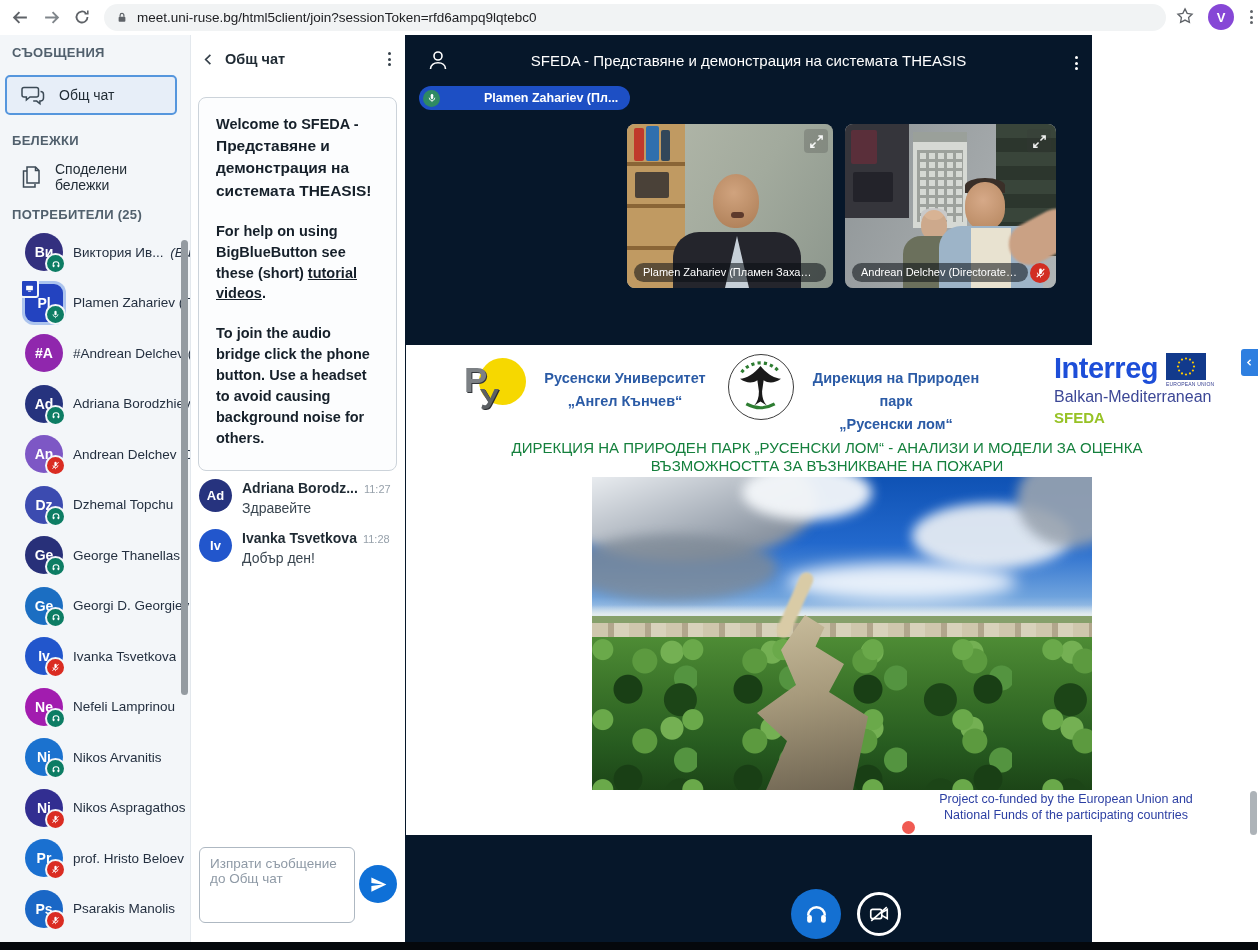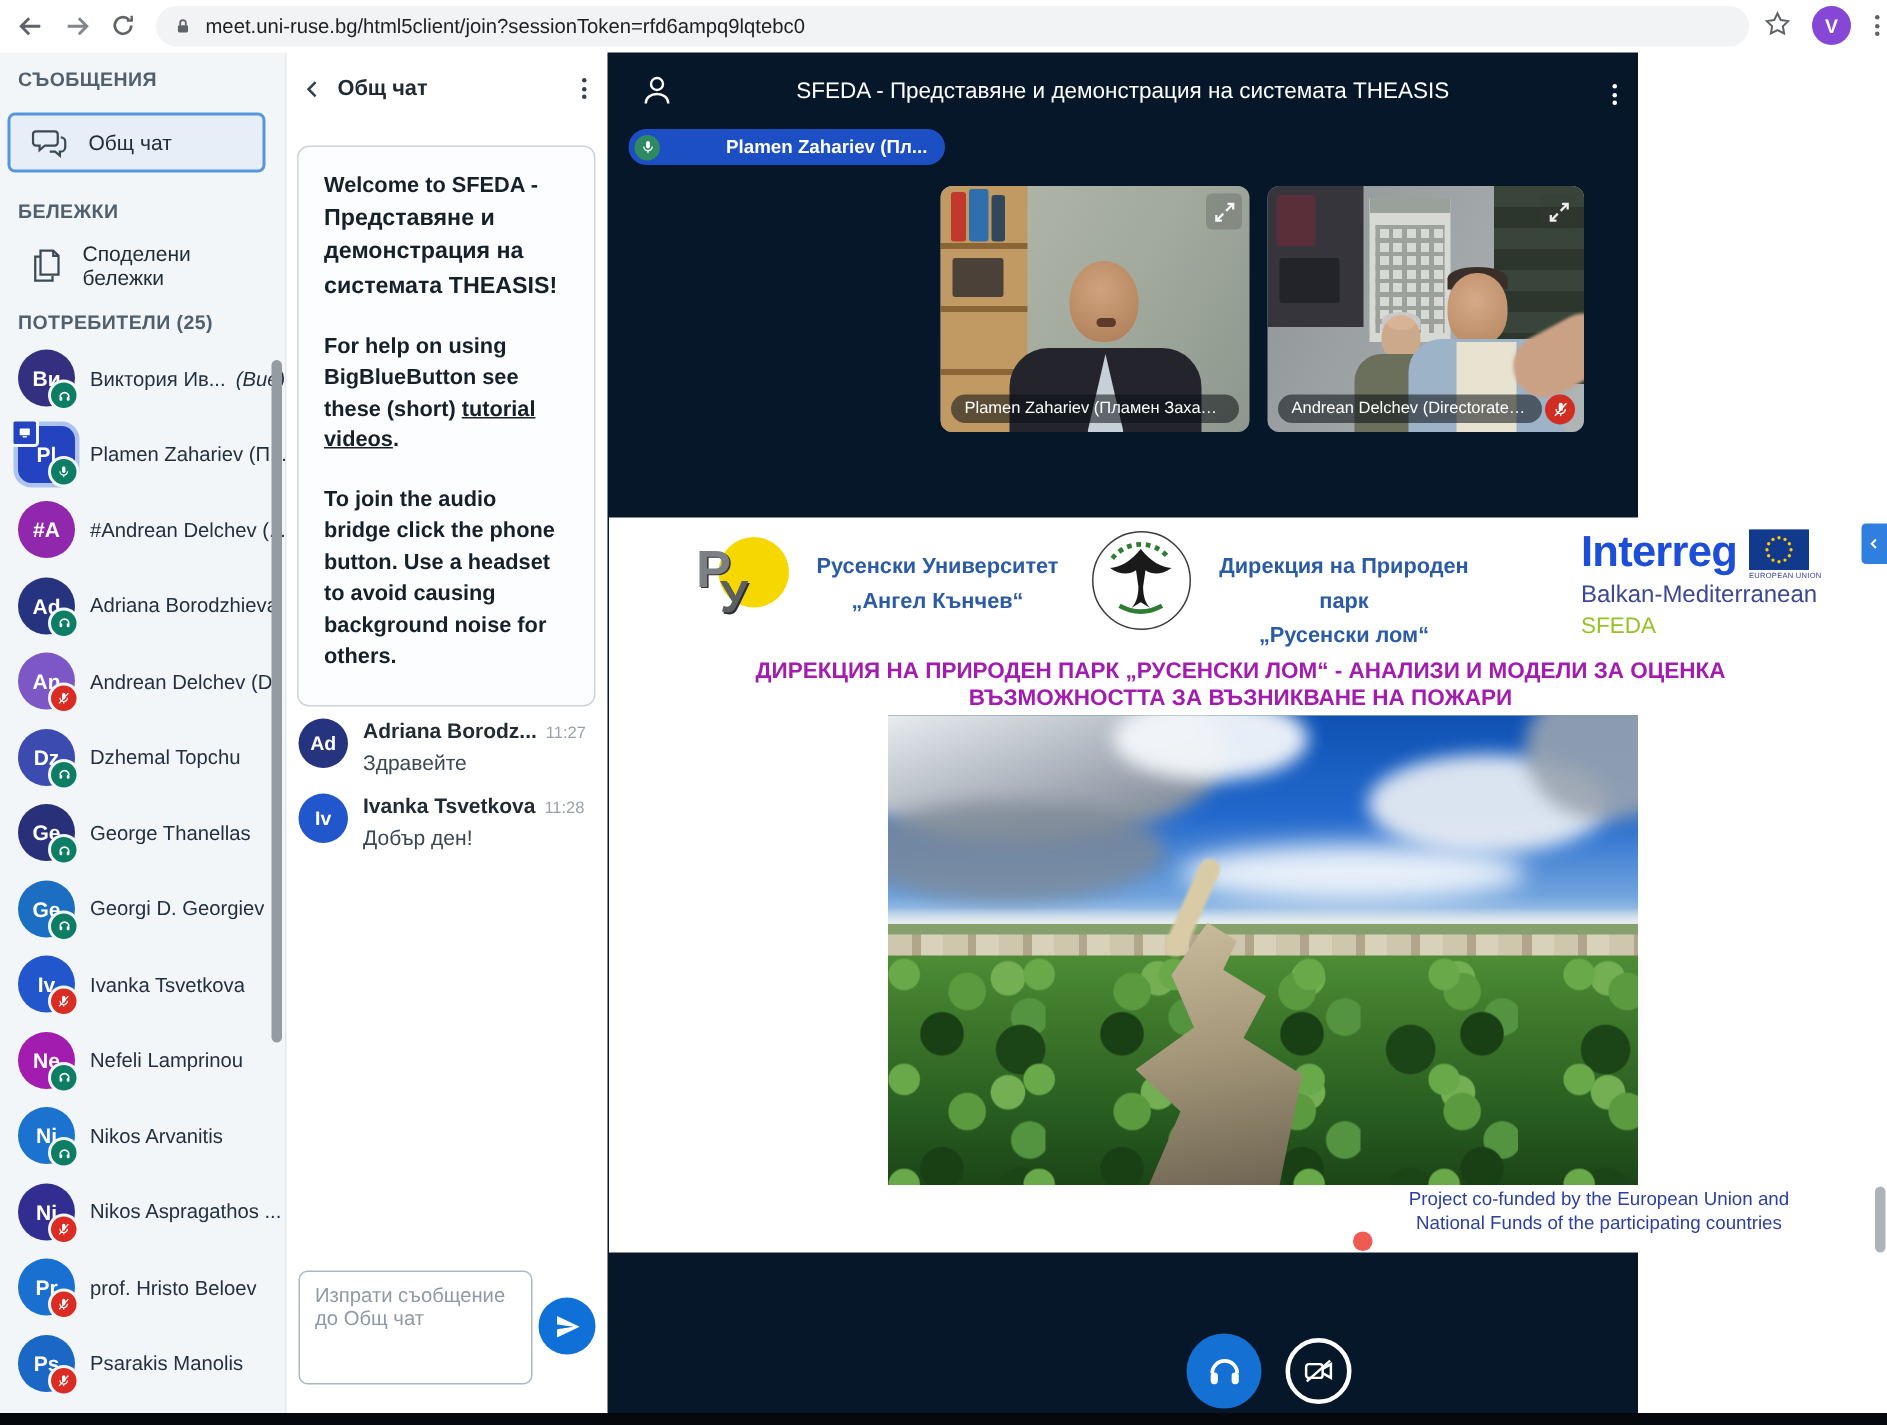--- a/index.html
+++ b/index.html
@@ -25,21 +25,21 @@
   .sidebar{position:absolute;top:35px;left:0;width:190px;height:907px;background:#f3f6f9;}
   .chatpanel{position:absolute;top:35px;left:190px;width:215px;height:907px;background:#fff;border-left:1px solid #e3e8ed;box-sizing:border-box;}
   .main{position:absolute;top:35px;left:405px;width:687px;height:907px;background:#06172a;}
   .taskstrip{position:absolute;left:0;top:942px;width:1258px;height:8px;background:#05080c;}
 
   
   .section-label{position:absolute;left:12px;font-size:13px;font-weight:700;color:#51606d;letter-spacing:.3px;}
   .nav-item{position:absolute;left:5px;width:172px;height:40px;display:flex;align-items:center;gap:12px;
             padding-left:14px;box-sizing:border-box;border-radius:5px;color:#222d36;font-size:14px;}
   .nav-item.selected{background:#e7eef8;border:2px solid #5596dd;}
-  .user-list{position:absolute;left:0;top:192px;right:0;bottom:0;overflow:hidden;}
+  .user-list{position:absolute;left:0;top:192px;right:0;bottom:0;overflow:hidden;padding-left:13px;}
   .user-row{height:50.5px;display:flex;align-items:center;gap:10px;padding-left:12px;}
   .uavatar{position:relative;width:38px;height:38px;border-radius:50%;flex:0 0 38px;color:#fff;
            font-size:14px;font-weight:700;display:flex;align-items:center;justify-content:center;}
   .uavatar.square{border-radius:9px;box-shadow:0 0 0 3px rgba(86,136,224,.45);}
   .ubadge{position:absolute;right:-3px;bottom:-3px;width:17px;height:17px;border-radius:50%;
           border:2px solid #f3f6f9;display:flex;align-items:center;justify-content:center;box-sizing:content-box;}
   .badge-listen,.badge-mic{background:#0d7d64;}
   .badge-muted{background:#da2c22;}
   .presenter-badge{position:absolute;left:-5px;top:-5px;width:15px;height:15px;background:#2343c0;border-radius:3px;
                    border:2px solid #f3f6f9;display:flex;align-items:center;justify-content:center;}
@@ -140,22 +140,22 @@
   .org1{left:128px;top:22px;width:182px;}
   .org2{left:398px;top:22px;width:184px;}
   .logo-park{position:absolute;left:322px;top:9px;width:66px;height:66px;border:1.5px solid #3c3c3c;border-radius:50%;
              background:#fff;box-sizing:border-box;}
   .interreg{position:absolute;left:648px;top:8px;width:200px;}
   .interreg-row{display:flex;align-items:flex-start;gap:8px;}
   .interreg-word{font-size:29px;font-weight:700;color:#1d4ed8;letter-spacing:-.5px;line-height:30px;}
   .euflag{width:40px;height:27px;background:#123a8c;flex:0 0 40px;}
   .eu-label{font-size:5px;color:#343d90;text-align:center;margin-top:1px;letter-spacing:.2px;}
   .interreg-sub{font-size:16px;color:#3c4796;margin-top:1px;}
-  .interreg-sfeda{font-size:15px;font-weight:400;color:#97c225;margin-top:3px;}
-  .slide-title{position:absolute;left:0;right:10px;top:94px;text-align:center;font-weight:700;color:#a21caf;
+  .interreg-sfeda{font-size:15px;font-weight:700;color:#97c225;margin-top:3px;}
+  .slide-title{position:absolute;left:0;right:10px;top:94px;text-align:center;font-weight:400;color:#15803d;
                font-size:15px;line-height:17.5px;}
   .photo{position:absolute;left:186px;top:132px;width:500px;height:313px;overflow:hidden;background:#2a5e22;}
   .sky{position:absolute;left:0;top:0;right:0;height:146px;
        background:linear-gradient(180deg,#0f52b4 0%,#2268cc 45%,#6fa3dd 82%,#d6e3ee 100%);}
   .cloud{position:absolute;border-radius:50%;filter:blur(6px);}
   .cl1{left:-45px;top:-35px;width:270px;height:120px;background:linear-gradient(160deg,#eef1f4 20%,#8a94a1 80%);}
   .cl2{left:150px;top:-12px;width:130px;height:55px;background:#f4f7fa;opacity:.95;}
   .cl3{left:-25px;top:58px;width:210px;height:66px;background:#7e8a97;opacity:.8;}
   .cl4{left:320px;top:26px;width:160px;height:66px;background:#eff2f5;opacity:.9;}
   .cl5{left:425px;top:-25px;width:110px;height:95px;background:#9aa4b0;opacity:.9;}

